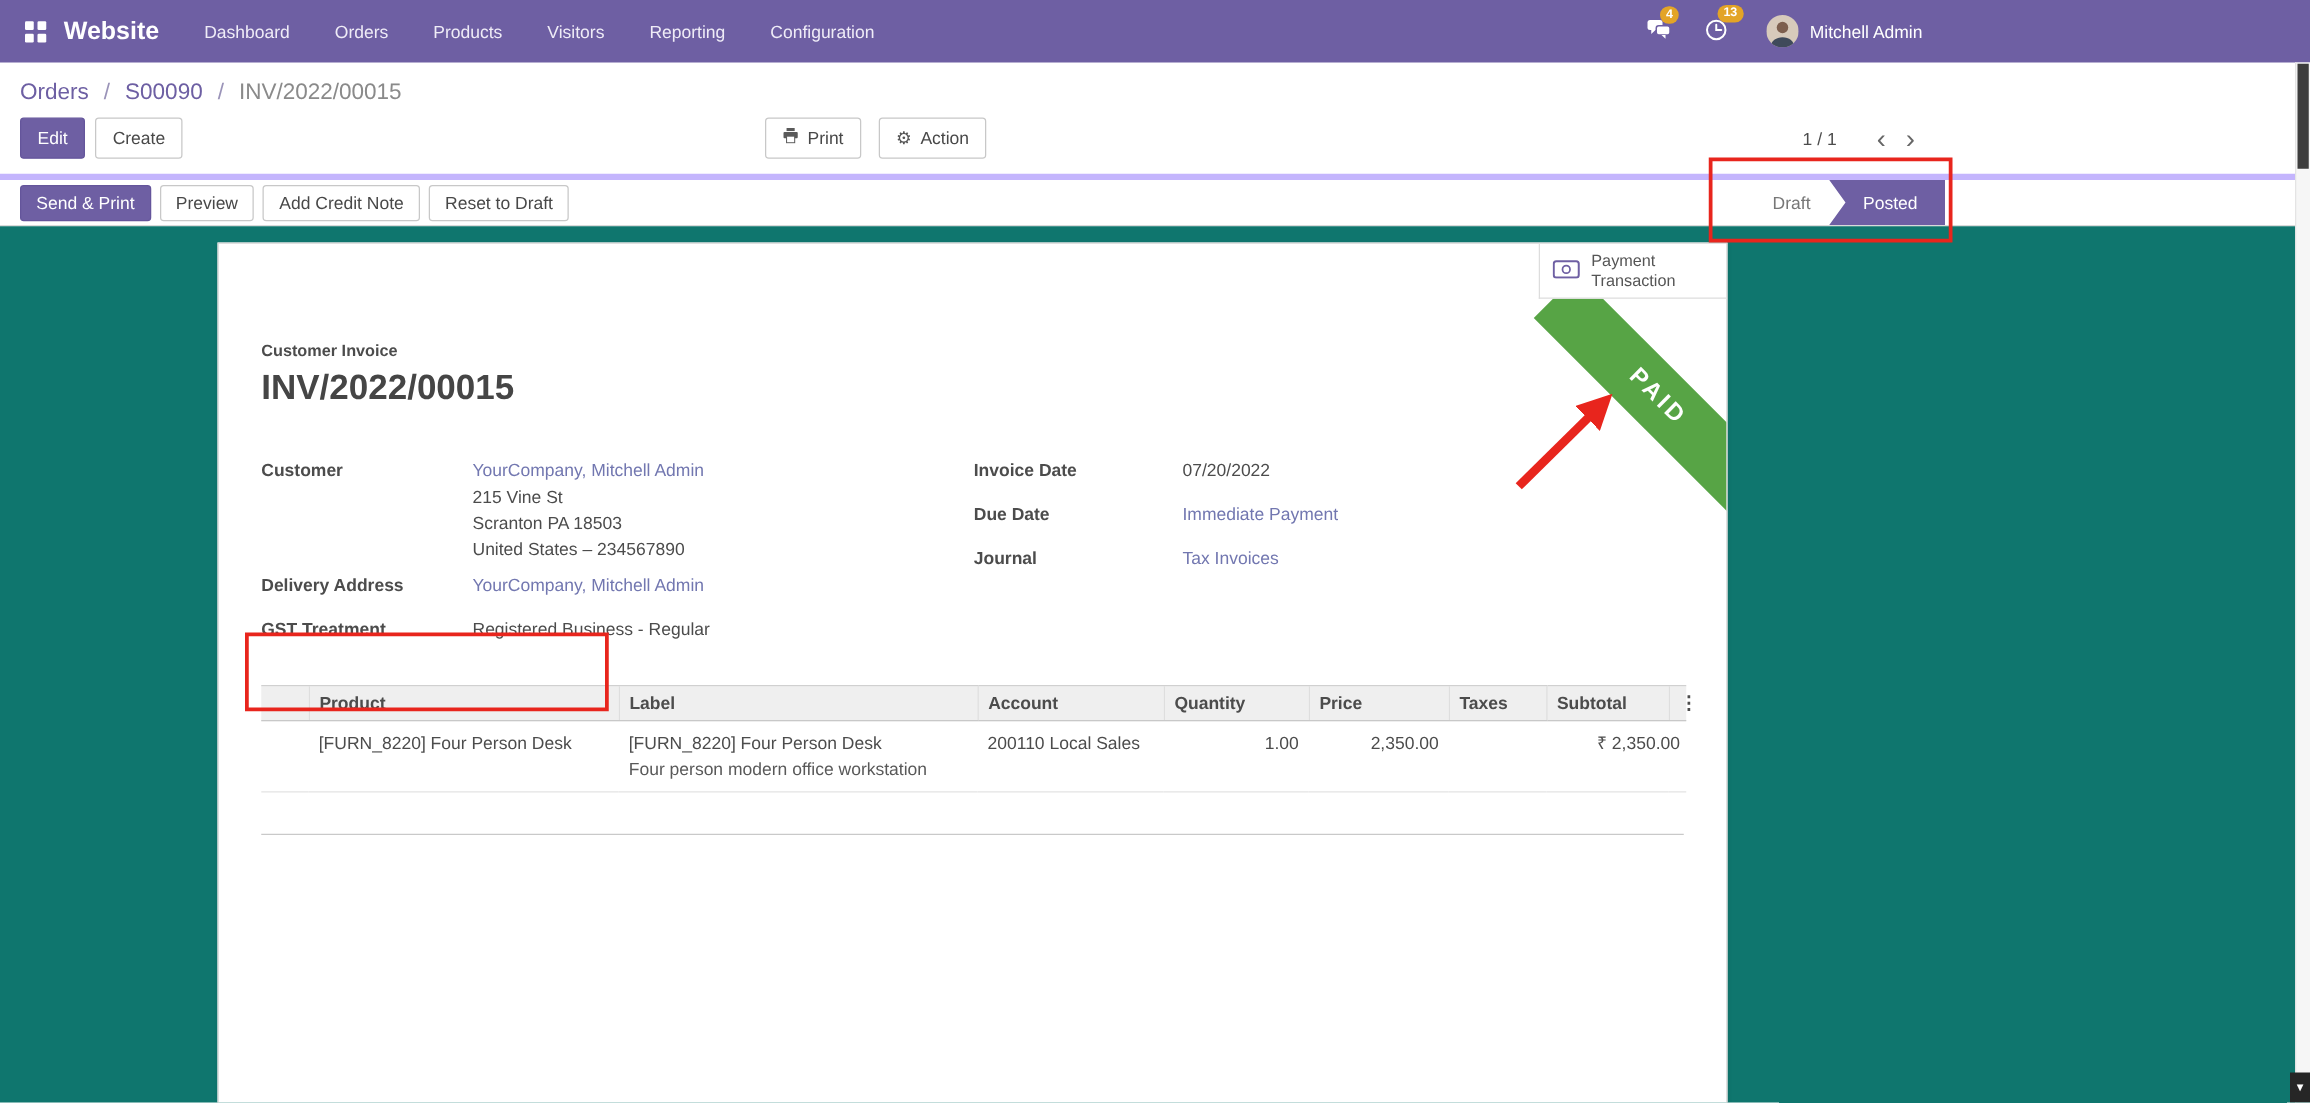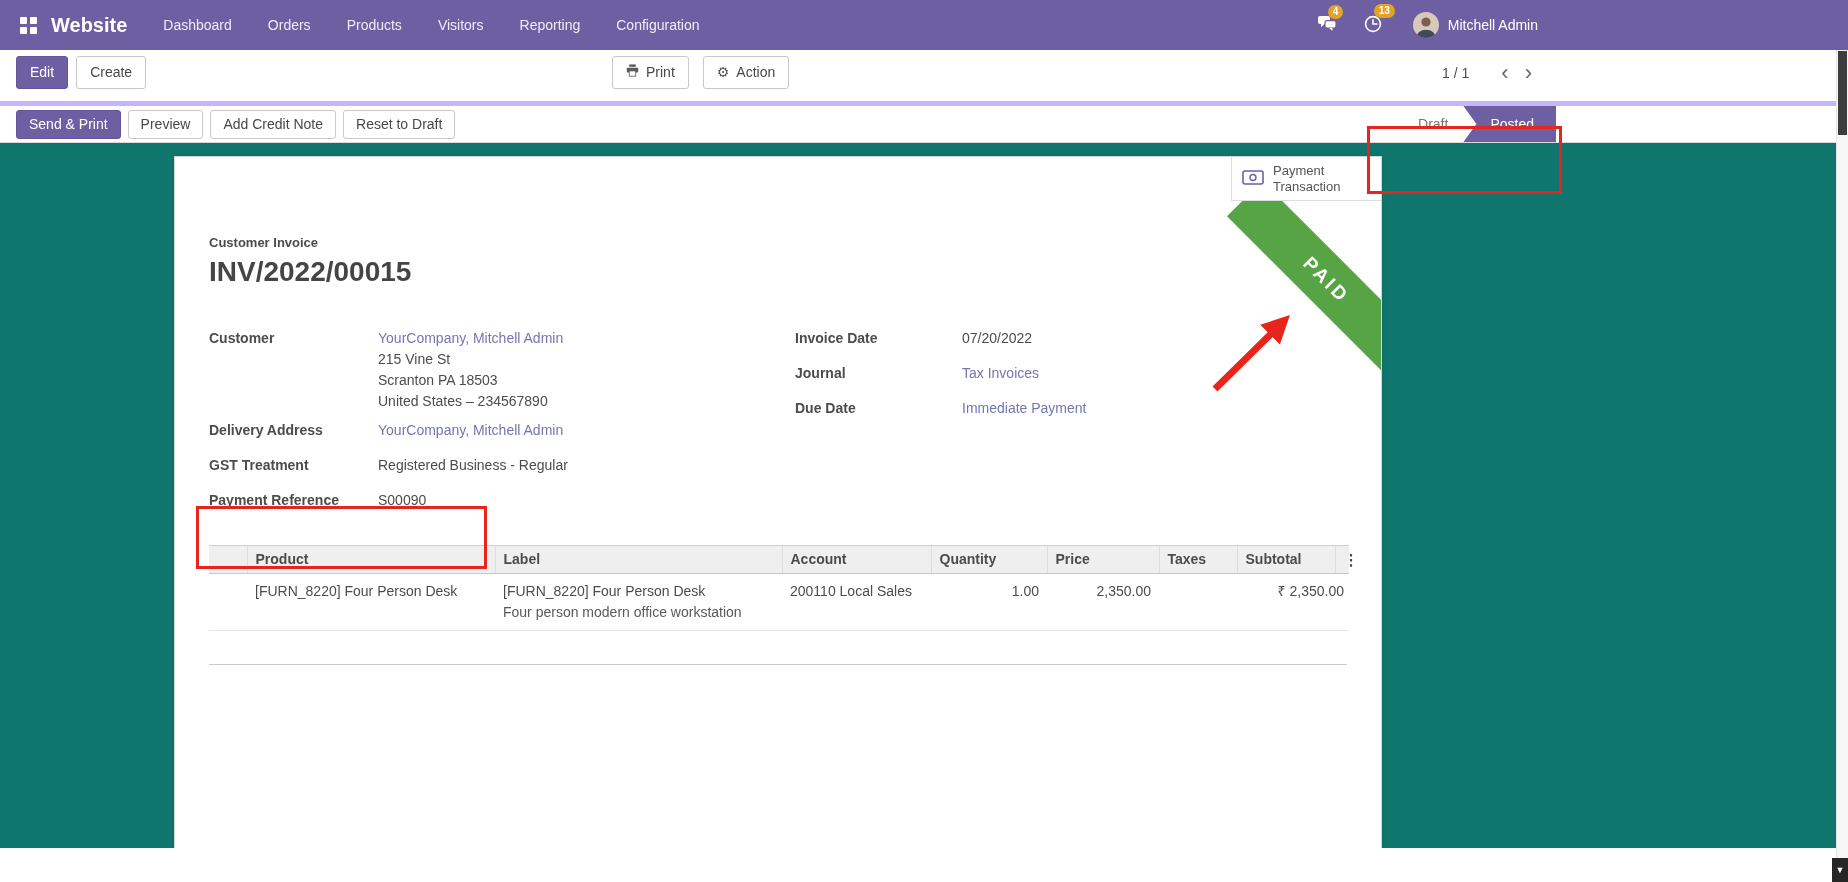--- a/index.html
+++ b/index.html
@@ -71,21 +71,21 @@
   .ribbon{position:absolute;top:98px;right:-60px;width:230px;transform:rotate(45deg);
           background:#57a445;color:#fff;text-align:center;font-size:19px;font-weight:bold;
           letter-spacing:3px;padding:14px 0;z-index:1;}
   .doc-type{font-size:13px;font-weight:bold;margin:0 0 6px;color:#4c4c4c;}
   .doc-title{font-size:28px;font-weight:bold;margin:0 0 40px;color:#454545;}
 
   .groups{display:grid;grid-template-columns:570px 1fr;margin-bottom:14px;}
   .frow{display:flex;margin-bottom:14px;line-height:21px;}
   .frow.compact{margin-bottom:8px;}
   .flabel{flex:0 0 169px;font-weight:bold;}
-  .col-right .flabel{flex-basis:167px;margin-left:16px;}
+  .col-right .flabel{flex-basis:167px;}
   .val-link{color:#7277b0;text-decoration:none;cursor:pointer;}
   .addr div{line-height:21px;}
 
   .tabs{display:flex;border-bottom:1px solid #d8d8d8;}
   .tab{padding:7px 16px;font-size:14px;cursor:pointer;border:1px solid transparent;
        margin-bottom:-1px;color:#7277b0;line-height:17px;}
   .tab.active{background:#fff;border-color:#d8d8d8;border-bottom-color:#fff;color:#4c4c4c;}
 
   .o-table{width:100%;border-collapse:collapse;margin-top:20px;font-size:14px;table-layout:fixed;}
   .o-table th{background:#efefef;font-weight:bold;text-align:left;padding:6px 8px;line-height:15px;
@@ -162,20 +162,29 @@
               <circle cx="13" cy="10" r="4.6" fill="#7d5f4e"></circle>
               <path d="M3.5 26 c0-5.2 4.2-8.2 9.5-8.2 s9.5 3 9.5 8.2 Z" fill="#3f4a5a"></path>
             </svg>
           </span>
           <span>Mitchell Admin</span>
         </button>
       </div>
     </div>
   </header>
 
+  <div>
+    <div class="inner bc-inner">
+      <a class="bc-link">Orders</a>
+      <span class="bc-sep">/</span>
+      <a class="bc-link">S00090</a>
+      <span class="bc-sep">/</span>
+      <span class="bc-current">INV/2022/00015</span>
+    </div>
+  </div>
 
   <div>
     <div class="inner cp-inner">
       <div class="cp-left">
         <button class="btn btn-primary">Edit</button>
         <button class="btn btn-outline">Create</button>
       </div>
       <div class="cp-center">
         <button class="btn btn-outline">
           <span>
@@ -248,37 +257,33 @@
               </div>
             </div>
             <div class="frow">
               <div class="flabel">Delivery Address</div>
               <div class="fvalue"><a class="val-link">YourCompany, Mitchell Admin</a></div>
             </div>
             <div class="frow">
               <div class="flabel">GST Treatment</div>
               <div class="fvalue">Registered Business - Regular</div>
             </div>
-            <div class="frow">
-              <div class="flabel">Payment Reference</div>
-              <div class="fvalue">S00090</div>
-            </div>
           </div>
           <div class="col-right">
             <div class="frow">
               <div class="flabel">Invoice Date</div>
               <div class="fvalue">07/20/2022</div>
             </div>
             <div class="frow">
+              <div class="flabel">Due Date</div>
+              <div class="fvalue"><a class="val-link">Immediate Payment</a></div>
+            </div>
+            <div class="frow">
               <div class="flabel">Journal</div>
               <div class="fvalue"><a class="val-link">Tax Invoices</a></div>
-            </div>
-            <div class="frow">
-              <div class="flabel">Due Date</div>
-              <div class="fvalue"><a class="val-link">Immediate Payment</a></div>
             </div>
           </div>
         </div>
 
 
         <table class="o-table">
           <colgroup>
             <col style="width:38px">
               <col style="width:248px">
               <col style="width:287px">

